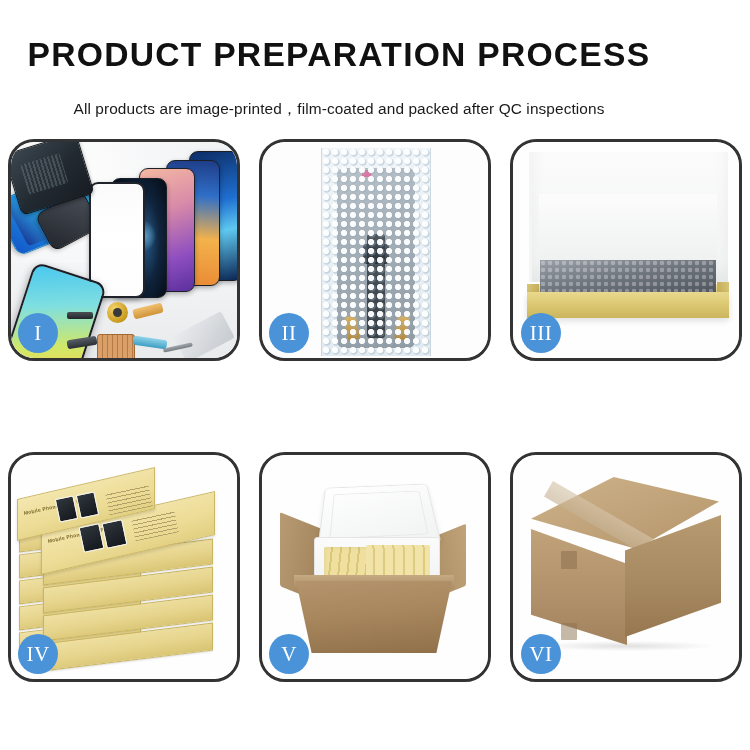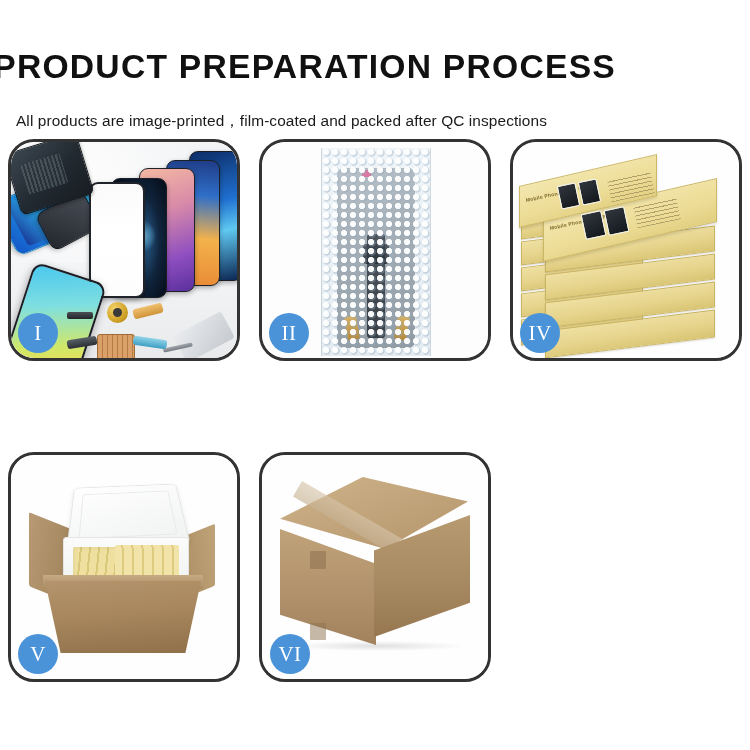--- a/index.html
+++ b/index.html
@@ -12,23 +12,23 @@
     height: 750px;
     overflow: hidden;
     font-family: "Liberation Sans", sans-serif;
     position: relative;
   }
 
   
   .header {
     position: absolute;
     left: 0;
-    top: 12px;
+    top: 0;
     width: 678px;
-    text-align: left;
+    text-align: center;
   }
   .title {
     margin: 0;
     padding-top: 36px;
     font-size: 33px;
     font-weight: bold;
     letter-spacing: 1.2px;
     color: #111111;
     font-family: "Liberation Sans", sans-serif;
     white-space: nowrap;
@@ -494,20 +494,34 @@
         <div class="lcd-flex"></div>
         <div class="lcd-ic"></div>
         <div class="lcd-gold-l"></div>
         <div class="lcd-gold-r"></div>
         <div class="bubbles"></div>
       </div>
     </div>
     <div class="badge">II</div>
   </div>
 
+  <div class="panel panel-3">
+    <div class="photo">
+      <div class="p3-bg"></div>
+      <div class="box3-lid-top"></div>
+      <div class="box3-lid"></div>
+      <div class="box3-foam"></div>
+      <div class="box3-rim"></div>
+      <div class="box3-inner"></div>
+      <div class="box3-left-edge"></div>
+      <div class="box3-right-edge"></div>
+      <div class="box3-front"></div>
+    </div>
+    <div class="badge">III</div>
+  </div>
 
   <div class="panel panel-4">
     <div class="photo">
       <div class="p4-bg"></div>
       <div class="stackwrap">
         <div class="sbox sb-r5"></div>
         <div class="sbox sb-r4"></div>
         <div class="sbox sb-r3"></div>
         <div class="sbox sb-r2"></div>
         <div class="sbox sb-r1"></div>

